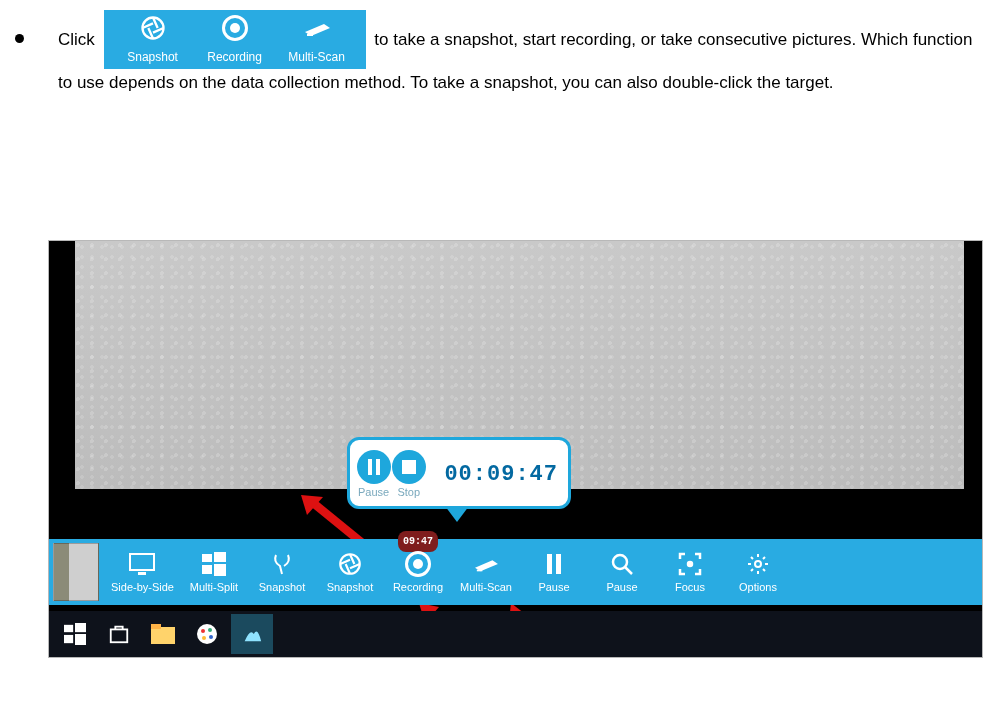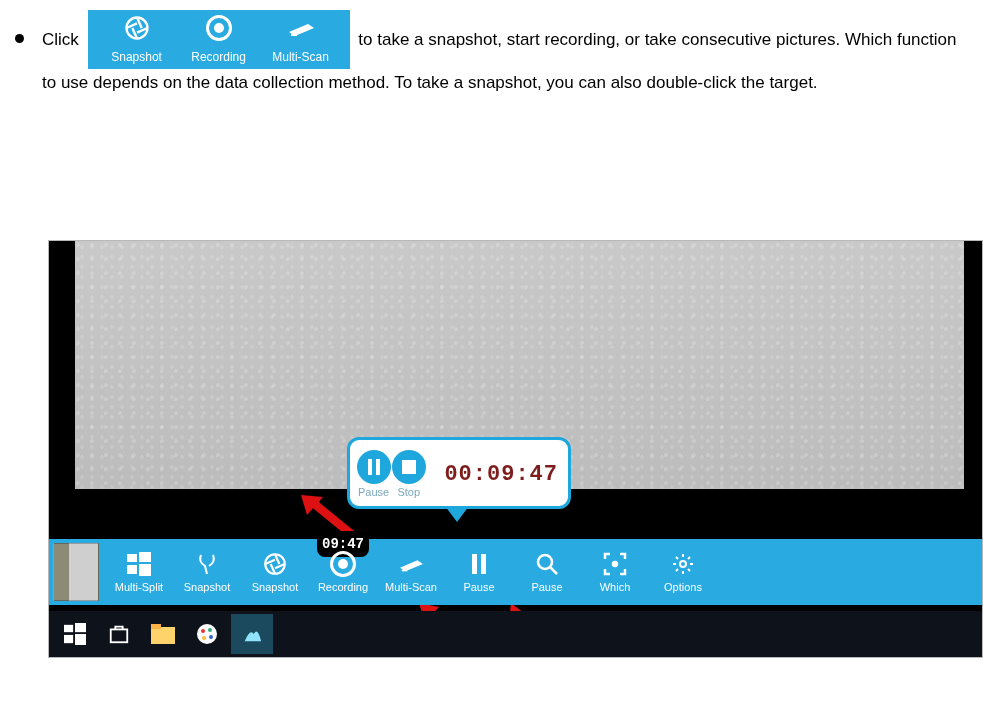--- a/index.html
+++ b/index.html
@@ -24,21 +24,21 @@
   .bullet-dot {
     width: 9px;
     height: 9px;
     background: #000;
     border-radius: 50%;
     margin-top: 24px;
     margin-left: 5px;
     flex: 0 0 auto;
   }
   .bullet-text {
-    margin-left: 18px;
+    margin-left: 34px;
     line-height: 24px;
     max-width: 930px;
   }
   .inline-toolbar {
     display: inline-flex;
     vertical-align: middle;
     background: #29abe2;
     height: 56px;
     padding: 3px 8px 0 8px;
     margin: 0 4px 2px 4px;
@@ -114,23 +114,23 @@
     display: flex;
     align-items: center;
     justify-content: center;
   }
   .tb-item .label { margin-top: 2px; white-space: nowrap; }
   .rec-badge {
     position: absolute;
     top: -8px;
     left: 50%;
     transform: translateX(-50%);
-    background: #000000;
+    background: #7f1d1d;
     color: #fff;
-    font-size: 14px;
+    font-size: 10px;
     padding: 5px 5px;
     border-radius: 8px;
     font-family: "Courier New", monospace;
     font-weight: bold;
   }
   .rec-ring {
     width: 26px; height: 26px;
     border: 3px solid #fff;
     border-radius: 50%;
     box-sizing: border-box;
@@ -205,21 +205,21 @@
   }
   .popup-btn .plabel {
     font-size: 11px;
     color: #7aa9bd;
     margin-top: 2px;
   }
   .popup-time {
     font-family: "Courier New", monospace;
     font-size: 22px;
     font-weight: bold;
-    color: #7f1d1d;
+    color: #0369a1;
     margin-left: 18px;
     letter-spacing: 1px;
   }
 </style>
 </head>
 <body>
 
 <div class="page">
 
   <div class="bullet-row">
@@ -301,20 +301,29 @@
     <svg style="position:absolute;left:432px;top:362px" width="46" height="56">
       <g fill="#d11">
         <path d="M4 54 L38 8 L44 12 L10 58 Z"></path>
         <path d="M30 0 L48 14 L28 18 Z"></path>
       </g>
     </svg>
 
     <div class="main-toolbar">
       <div class="thumb"></div>
 
+      <div class="tb-item">
+        <div class="icon-wrap">
+          <svg width="26" height="22" viewBox="0 0 26 22">
+              <rect x="1" y="1" width="24" height="16" fill="none" stroke="#fff" stroke-width="2"></rect>
+              <rect x="9" y="19" width="8" height="3" fill="#fff"></rect>
+            </svg>
+        </div>
+        <div class="label">Side-by-Side</div>
+      </div>
 
       <div class="tb-item">
         <div class="icon-wrap">
           <svg width="24" height="24" viewBox="0 0 24 24" fill="#fff">
               <rect x="0" y="2" width="10" height="8"></rect>
               <rect x="12" y="0" width="12" height="10"></rect>
               <rect x="0" y="13" width="10" height="9"></rect>
               <rect x="12" y="12" width="12" height="12"></rect>
             </svg>
         </div>
@@ -384,21 +393,21 @@
         <div class="label">Pause</div>
       </div>
 
       <div class="tb-item">
         <div class="icon-wrap">
           <svg width="24" height="24" viewBox="0 0 24 24" fill="none" stroke="#fff" stroke-width="2.5">
               <path d="M2 7V2h5M22 7V2h-5M2 17v5h5M22 17v5h-5"></path>
               <circle cx="12" cy="12" r="2" fill="#fff"></circle>
             </svg>
         </div>
-        <div class="label">Which</div>
+        <div class="label">Focus</div>
       </div>
 
 
 
       <div class="tb-item">
         <div class="icon-wrap">
           <svg width="24" height="24" viewBox="0 0 24 24" fill="none" stroke="#fff" stroke-width="2">
               <circle cx="12" cy="12" r="3"></circle>
               <path d="M12 2v3M12 19v3M2 12h3M19 12h3M5 5l2 2M17 17l2 2M5 19l2-2M17 7l2-2"></path>
             </svg>

